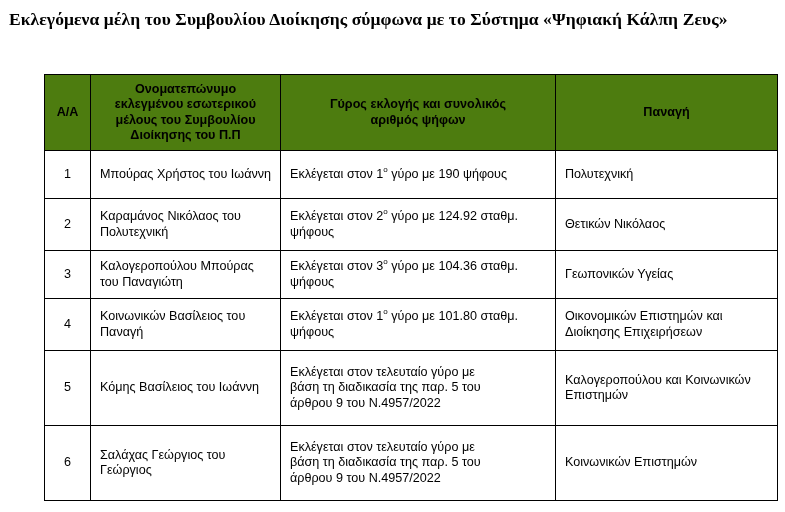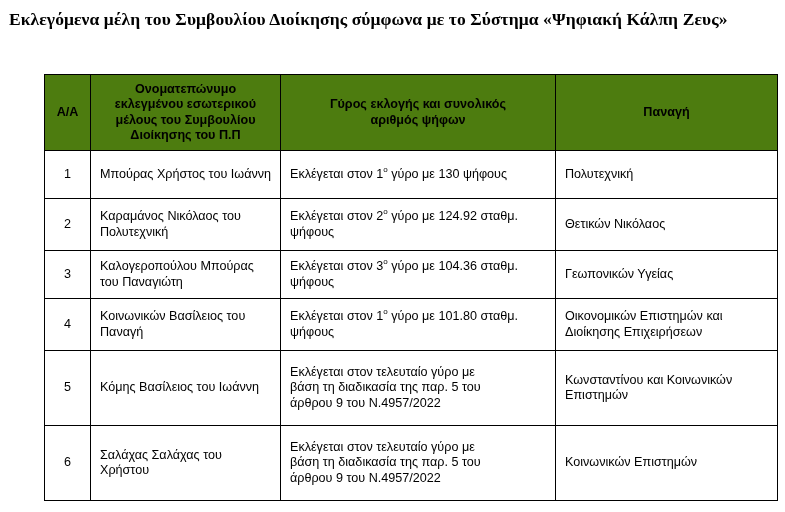--- a/index.html
+++ b/index.html
@@ -45,21 +45,21 @@
       <th>Α/Α</th>
       <th style="padding:0 14px;">Ονοματεπώνυμο εκλεγμένου εσωτερικού μέλους του Συμβουλίου Διοίκησης του Π.Π</th>
       <th style="padding:0 44px;">Γύρος εκλογής και συνολικός αριθμός ψήφων</th>
       <th>Παναγή</th>
     </tr>
   </thead>
   <tbody>
     <tr class="r1">
       <td class="num">1</td>
       <td class="name">Μπούρας Χρήστος του Ιωάννη</td>
-      <td class="round"><span>Εκλέγεται στον 1</span><sup>ο</sup><span> γύρο με 130 ψήφους</span></td>
+      <td class="round"><span>Εκλέγεται στον 1</span><sup>ο</sup><span> γύρο με 190 ψήφους</span></td>
       <td class="school">Πολυτεχνική</td>
     </tr>
     <tr class="r2">
       <td class="num">2</td>
       <td class="name">Καραμάνος Νικόλαος του Πολυτεχνική</td>
       <td class="round"><span>Εκλέγεται στον 2</span><sup>ο</sup><span> γύρο με 124.92 σταθμ. ψήφους</span></td>
       <td class="school">Θετικών Νικόλαος</td>
     </tr>
     <tr class="r3">
       <td class="num">3</td>
@@ -70,22 +70,22 @@
     <tr class="r4">
       <td class="num">4</td>
       <td class="name">Κοινωνικών Βασίλειος του Παναγή</td>
       <td class="round"><span>Εκλέγεται στον 1</span><sup>ο</sup><span> γύρο με 101.80 σταθμ. ψήφους</span></td>
       <td class="school">Οικονομικών Επιστημών και Διοίκησης Επιχειρήσεων</td>
     </tr>
     <tr class="r5">
       <td class="num">5</td>
       <td class="name">Κόμης Βασίλειος του Ιωάννη</td>
       <td class="round" style="padding-right:70px;"><span>Εκλέγεται στον τελευταίο γύρο με βάση τη διαδικασία της παρ. 5 του άρθρου 9 του Ν.4957/2022</span></td>
-      <td class="school">Κωνσταντίνου και Κοινωνικών Επιστημών</td>
+      <td class="school">Καλογεροπούλου και Κοινωνικών Επιστημών</td>
     </tr>
     <tr class="r6">
       <td class="num">6</td>
-      <td class="name">Σαλάχας Σαλάχας του Χρήστου</td>
+      <td class="name">Σαλάχας Γεώργιος του Γεώργιος</td>
       <td class="round" style="padding-right:70px;"><span>Εκλέγεται στον τελευταίο γύρο με βάση τη διαδικασία της παρ. 5 του άρθρου 9 του Ν.4957/2022</span></td>
       <td class="school">Κοινωνικών Επιστημών</td>
     </tr>
   </tbody>
 </table>
 
 </body></html>

